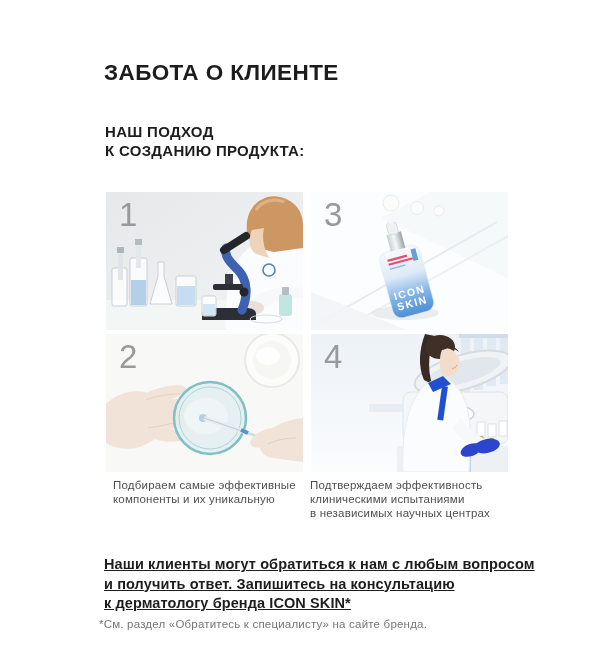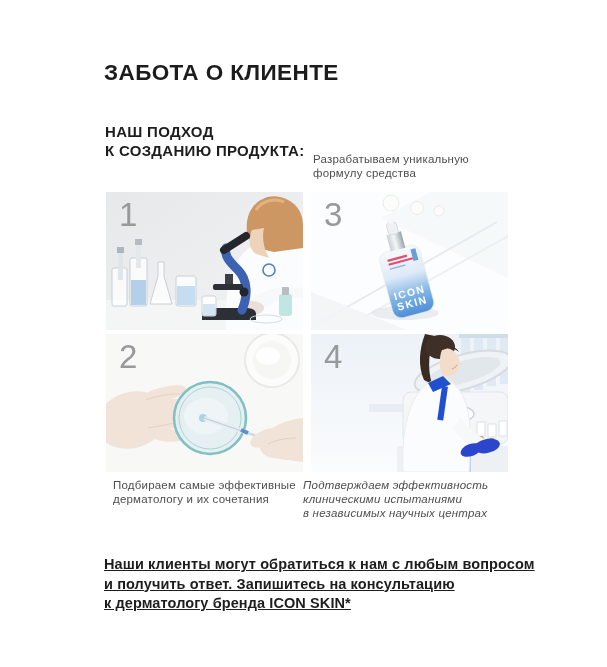--- a/index.html
+++ b/index.html
@@ -17,21 +17,21 @@
     font-size:15px;font-weight:700;line-height:18.5px;letter-spacing:.3px;
     color:#1d1d1d;white-space:pre-line;margin-top:32px;
   }
   .caption{
     position:absolute;font-size:11.5px;line-height:13.8px;color:#4e4e4e;
     letter-spacing:.2px;white-space:pre-line;
   }
   #caption-1{left:113px;top:153px;width:190px;}
   #caption-3{left:313px;top:153px;width:196px;}
   #caption-2{left:113px;top:479px;width:196px;}
-  #caption-4{left:303px;top:479px;width:205px;font-style:italic;}
+  #caption-4{left:310px;top:479px;width:205px;}
   .photo{position:absolute;width:197px;height:138px;overflow:hidden;background:#eef0f1;}
   #photo-1{left:106px;top:192px;}
   #photo-3{left:311px;top:192px;}
   #photo-2{left:106px;top:334px;}
   #photo-4{left:311px;top:334px;}
   .photo svg{display:block;width:100%;height:100%;}
   .step-number{
     position:absolute;left:13px;top:6px;font-size:33px;font-weight:300;
     color:#97999b;line-height:1;letter-spacing:0;
   }
@@ -47,22 +47,20 @@
 </style>
 </head>
 <body>
 
 <div class="canvas">
 
   <div class="title">ЗАБОТА О КЛИЕНТЕ</div>
   <div class="subtitle">НАШ ПОДХОД
 К СОЗДАНИЮ ПРОДУКТА:</div>
 
-  <div class="caption" id="caption-3">Разрабатываем уникальную
-формулу средства</div>
 
   <div class="photo" id="photo-1">
     <svg viewBox="0 0 197 138">
       <defs>
         <linearGradient id="g1bg" x1="0" y1="0" x2="1" y2="1">
           <stop offset="0" stop-color="#e6e8e9"></stop>
             <stop offset="1" stop-color="#f2f3f4"></stop>
         </linearGradient>
       </defs>
       <rect width="197" height="138" fill="url(#g1bg)"></rect>
@@ -221,22 +219,23 @@
       <path d="M117 49 L132 42 L140 50 L122 58 Z" fill="#2050cf"></path>
       <rect x="131" y="52" width="6" height="34" fill="#2050cf" transform="rotate(8 131 52)"></rect>
       <path d="M150 84 C158 94 166 102 176 106 L170 116 C158 112 148 104 142 94 Z" fill="#f6f8fa"></path>
       <ellipse cx="176" cy="112" rx="13" ry="7" fill="#2b46cc" transform="rotate(-12 176 112)"></ellipse>
       <ellipse cx="160" cy="116" rx="11" ry="6" fill="#2b46cc" transform="rotate(-20 160 116)"></ellipse>
     </svg>
     <div class="step-number">4</div>
   </div>
 
   <div class="caption" id="caption-2">Подбираем самые эффективные
-дерматологу и их сочетания</div>
+компоненты и их уникальную</div>
   <div class="caption" id="caption-4">Подтверждаем эффективность
 клиническими испытаниями
 в независимых научных центрах</div>
 
   <div class="cta">Наши клиенты могут обратиться к нам с любым вопросом
 и получить ответ. Запишитесь на консультацию
 к дерматологу бренда ICON SKIN*</div>
+  <div class="footnote">*См. раздел «Обратитесь к специалисту» на сайте бренда.</div>
 
 </div>
 
 </body></html>

